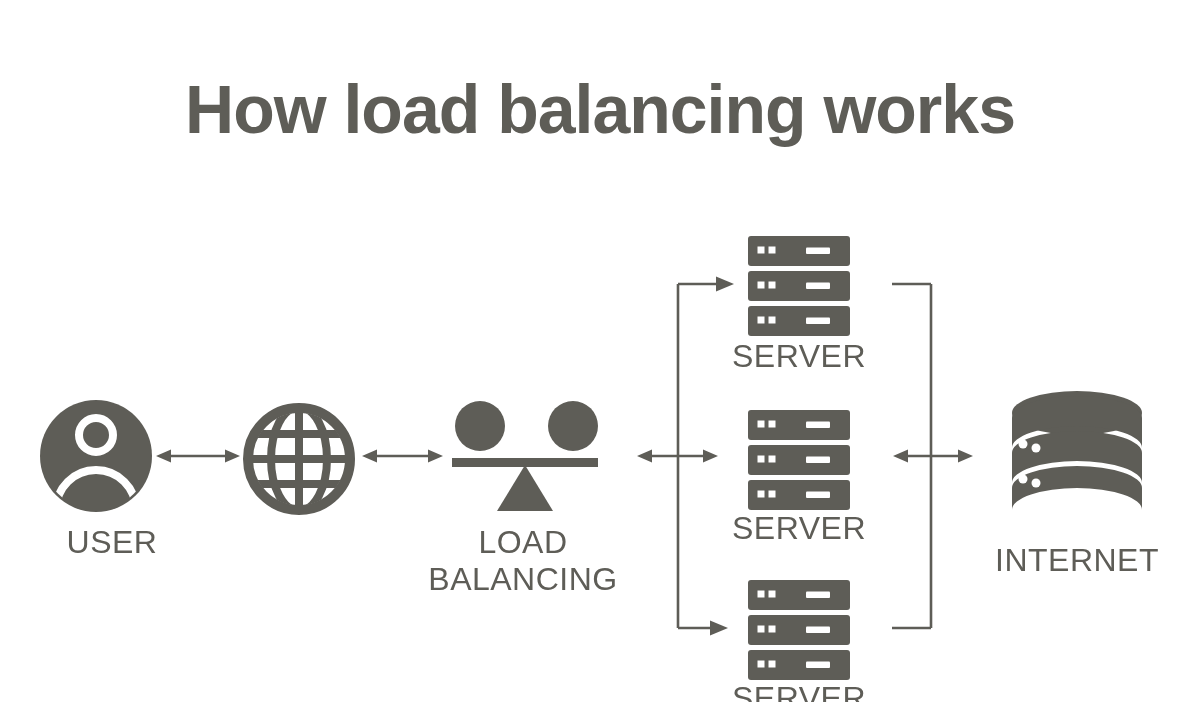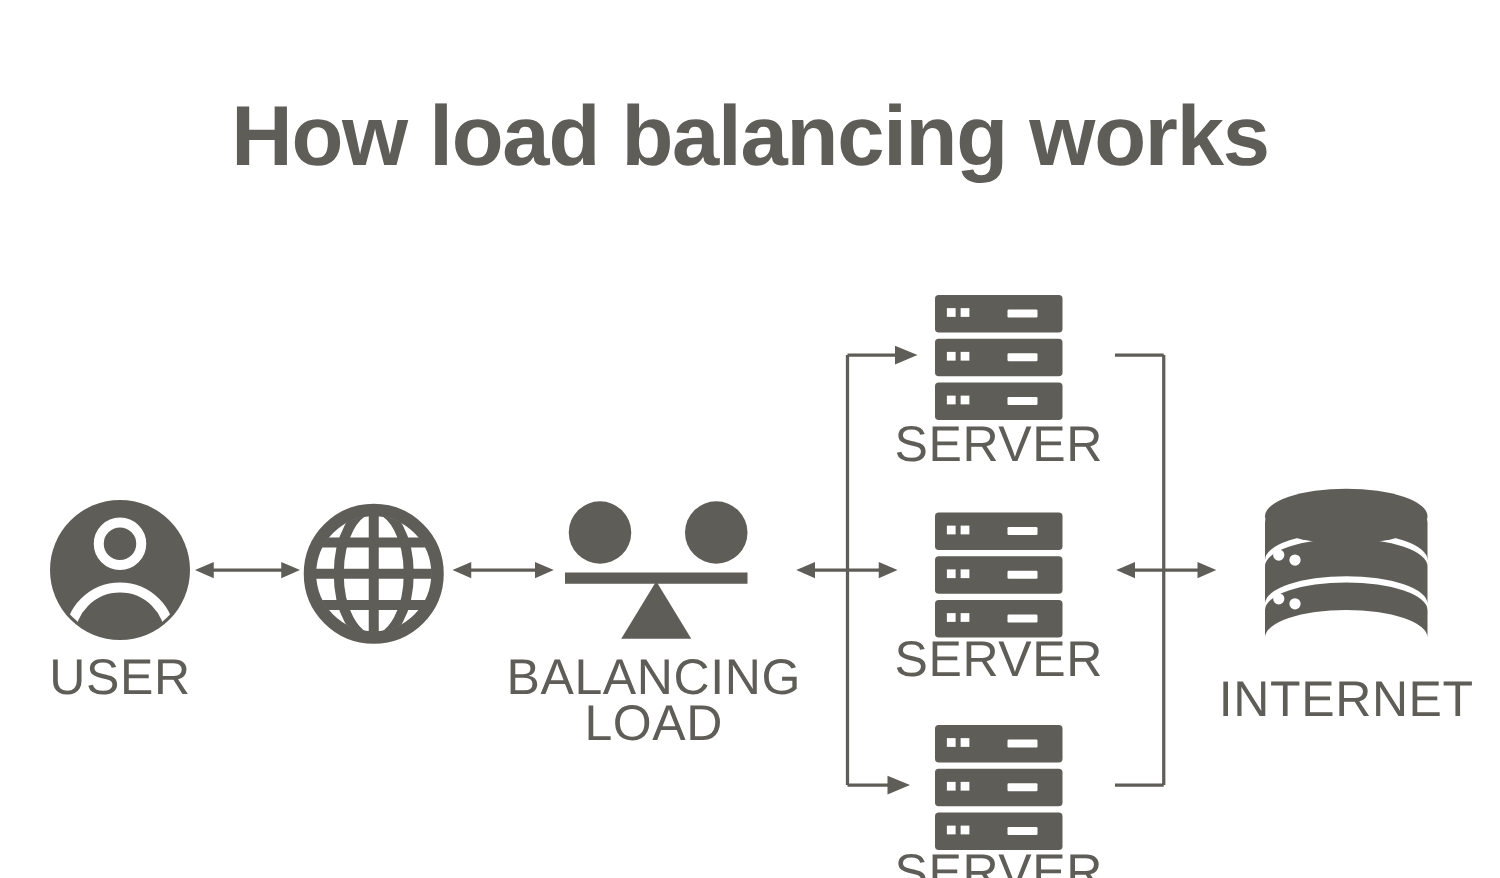--- a/index.html
+++ b/index.html
@@ -8,21 +8,21 @@
     overflow:hidden;font-family:"Liberation Sans",sans-serif;margin-top:48px;
   }
   #title{
     position:absolute;left:0;right:0;top:22px;margin:0;
     text-align:center;font-size:68px;font-weight:bold;
     letter-spacing:-1px;color:#5e5d57;
   }
   svg{position:absolute;left:0;top:0;}
   .lbl{
     position:absolute;transform:translateX(-50%);
-    font-size:40px;line-height:37px;letter-spacing:0.5px;
+    font-size:32px;line-height:37px;letter-spacing:0.5px;
     color:#5e5d57;white-space:nowrap;text-align:center;
   }
 </style>
 </head>
 <body>
 
 <div id="stage">
 
   <h1 id="title">How load balancing works</h1>
 
@@ -171,23 +171,23 @@
         <circle cx="1023" cy="396" r="4.5"></circle>
           <circle cx="1036" cy="400" r="4.5"></circle>
         <circle cx="1023" cy="431" r="4.5"></circle>
           <circle cx="1036" cy="435" r="4.5"></circle>
         <circle cx="1023" cy="466" r="4.5"></circle>
           <circle cx="1036" cy="470" r="4.5"></circle>
       </g>
     </g>
   </svg>
 
-  <div class="lbl" style="left:96px;top:476px">USER</div>
+  <div class="lbl" style="left:112px;top:476px">USER</div>
   <div class="lbl" style="left:523px;top:476px">
+    <div>LOAD</div>
     <div>BALANCING</div>
-    <div>LOAD</div>
   </div>
   <div class="lbl" style="left:799px;top:290px">SERVER</div>
   <div class="lbl" style="left:799px;top:462px">SERVER</div>
   <div class="lbl" style="left:799px;top:632px">SERVER</div>
   <div class="lbl" style="left:1077px;top:494px">INTERNET</div>
 
 </div>
 
 </body></html>

